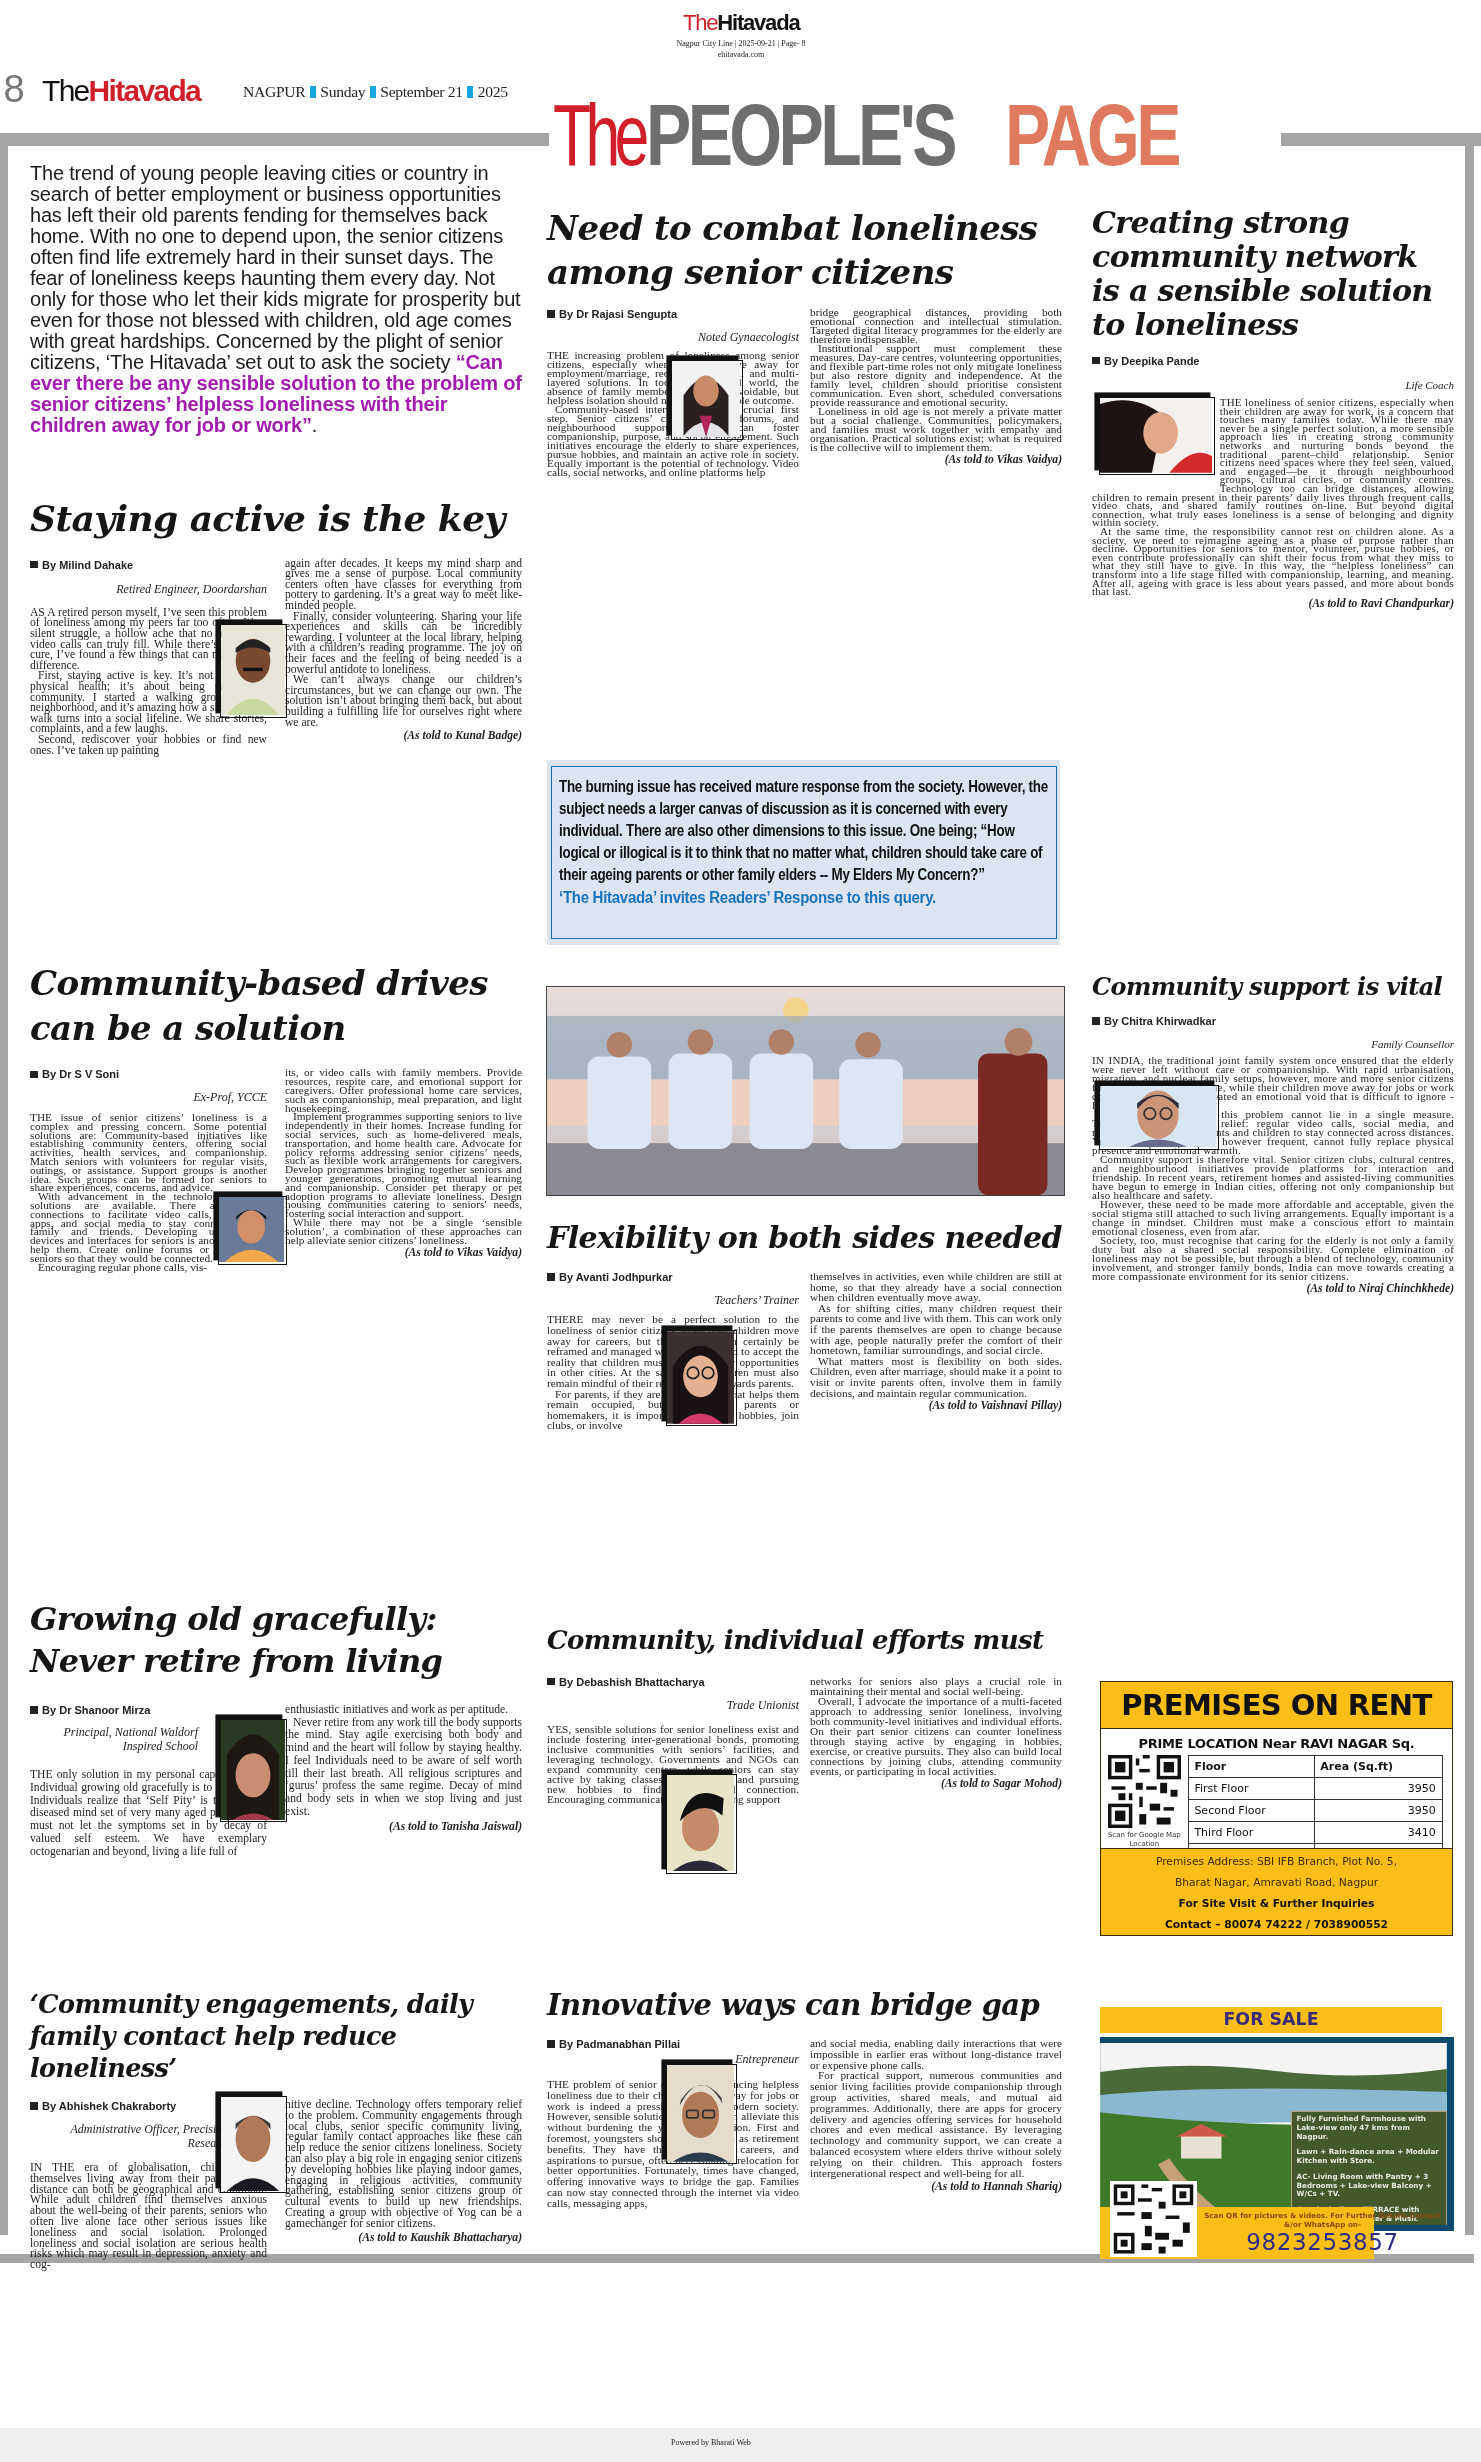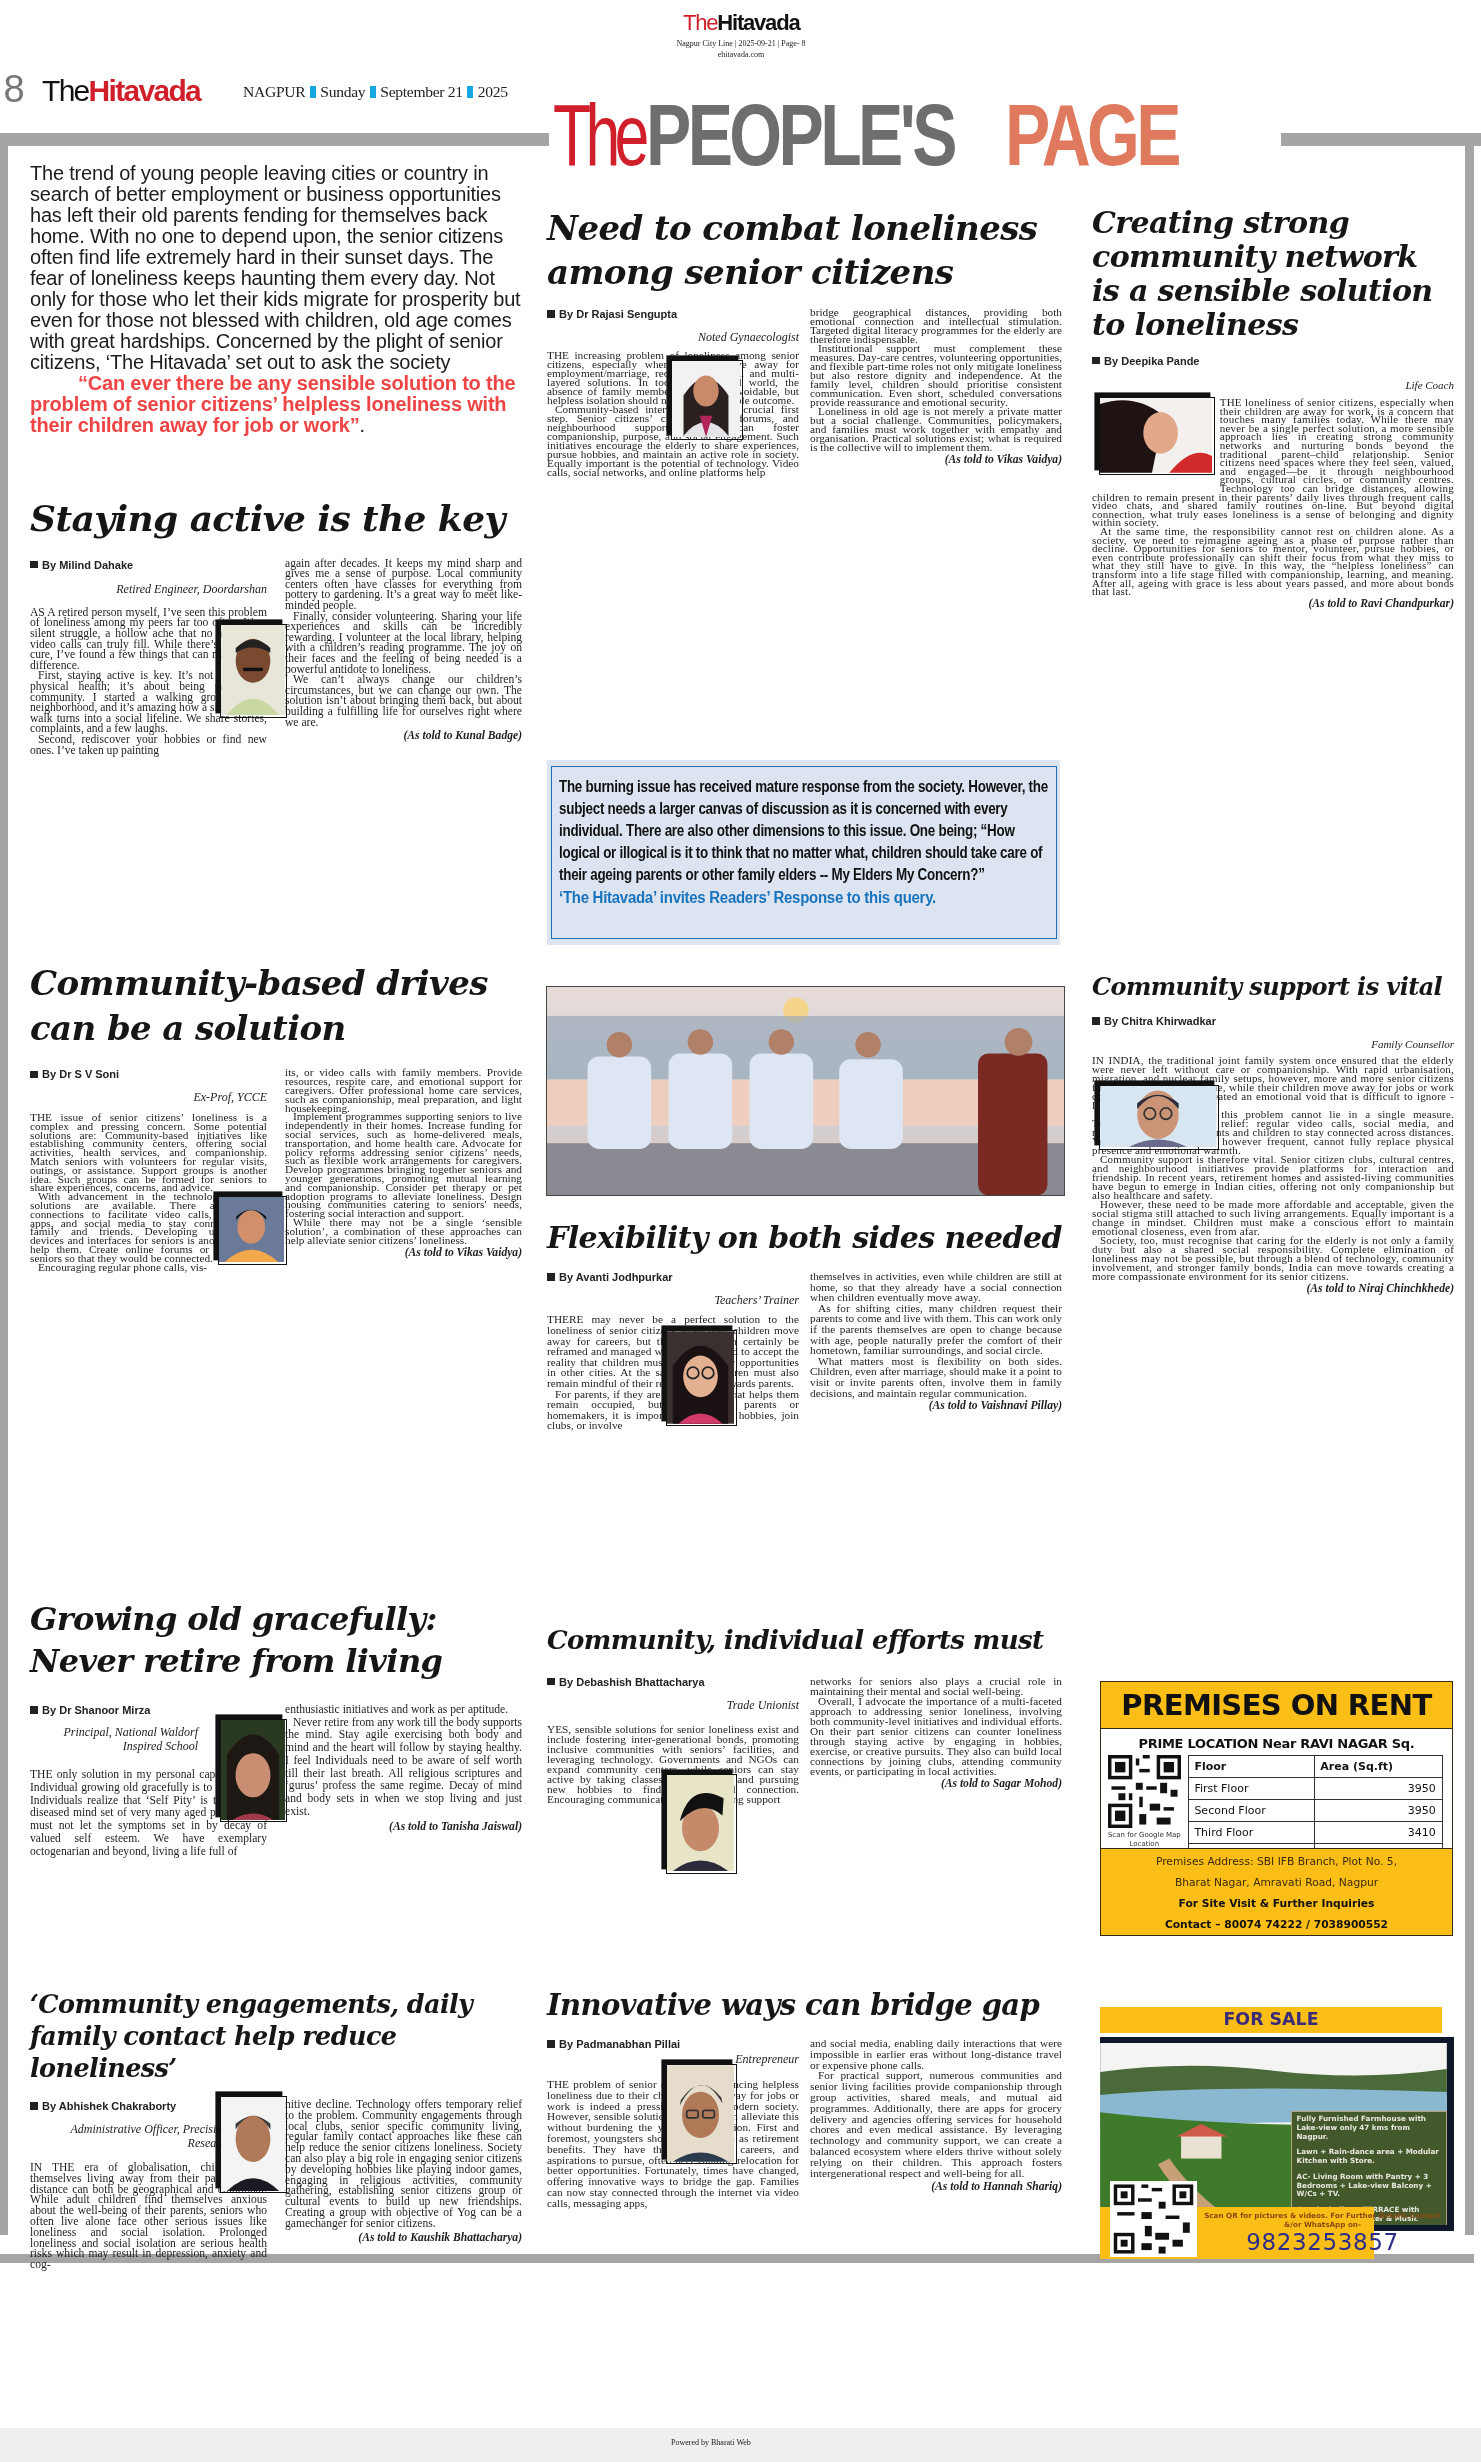--- a/index.html
+++ b/index.html
@@ -29,21 +29,21 @@
 
   
   .frame-top-left { position: absolute; left: 0; top: 133px; width: 549px; height: 12.7px; background: #a5a5a5; }
   .frame-top-right { position: absolute; left: 1281px; top: 133px; width: 201px; height: 12.7px; background: #a5a5a5; }
   .frame-left { position: absolute; left: 0; top: 133px; width: 8px; height: 2102px; background: #a5a5a5; }
   .frame-right { position: absolute; left: 1465px; top: 133px; width: 9.3px; height: 2102px; background: #a5a5a5; }
   .frame-bottom { position: absolute; left: 0; top: 2254px; width: 1474px; height: 9.3px; background: #a5a5a5; }
 
   
   .intro { position: absolute; left: 30px; top: 163px; width: 498px; font-family: "Liberation Sans", sans-serif; font-size: 20px; line-height: 21px; color: #1c1c1c; letter-spacing: -0.2px; }
-  .intro .red { color: #ef4444; font-weight: bold; margin-left: 48px; }
+  .intro .red { color: #a21caf; font-weight: bold; }
 
   
   .article { position: absolute; }
   .headline { font-family: "DejaVu Serif", serif; font-style: italic; font-weight: bold; color: #161616; letter-spacing: -0.6px; }
   .byline { font-family: "Liberation Sans", sans-serif; font-weight: bold; font-size: 11px; color: #222; display: flex; align-items: center; gap: 4.6px; }
   .byline .sq { width: 7.5px; height: 7.5px; background: #222; display: inline-block; }
   .role { font-family: "Liberation Serif", serif; font-style: italic; font-size: 12px; text-align: right; color: #222; line-height: 14px; }
   .body-cols { display: flex; justify-content: space-between; }
   .col { font-family: "Liberation Serif", serif; font-size: 12px; line-height: 10.6px; text-align: justify; color: #1e1e1e; hyphens: auto; }
   .col p { text-indent: 0; }
@@ -69,21 +69,21 @@
   .qr-box { width: 75px; text-align: center; font-family: "DejaVu Sans", sans-serif; font-size: 7px; line-height: 9.3px; color: #333; }
   .ad-rent table { border-collapse: collapse; width: 255px; font-family: "DejaVu Sans", sans-serif; font-size: 11px; color: #111; }
   .ad-rent td { border: 1.2px solid #333; padding: 1.2px 5.8px; height: 22px; }
   .ad-rent td.num { text-align: right; }
   .ad-rent tr.head td, .ad-rent tr.total td { font-weight: bold; }
   .ad-rent .foot { position: absolute; left: 0; bottom: 0; width: 100%; height: 87px; background: #fbbe16; border-top: 1.7px solid #3a2a1a; text-align: center; font-family: "DejaVu Sans", sans-serif; font-size: 10.7px; line-height: 21px; color: #3b2a10; padding-top: 2.3px; }
   .ad-rent .foot b { color: #111; }
 
   .ad-sale { position: absolute; left: 1100px; top: 2007px; width: 354px; height: 252px; }
   .ad-sale .for-sale { position: absolute; left: 0; top: 0; width: 342px; height: 25.5px; background: #fbbe16; text-align: center; font-family: "DejaVu Sans", sans-serif; font-weight: bold; font-size: 17.4px; line-height: 25.5px; color: #3a2a7a; }
-  .ad-sale .pic { position: absolute; left: 0; top: 30px; width: 354px; height: 194px; background: #0f172a; padding: 5.8px 7px 5.8px 0; }
+  .ad-sale .pic { position: absolute; left: 0; top: 30px; width: 354px; height: 194px; background: #0c4a6e; padding: 5.8px 7px 5.8px 0; }
   .ad-sale .pic-inner { width: 100%; height: 100%; position: relative; overflow: hidden; }
   .ad-sale .features { position: absolute; right: 0; top: 68px; width: 156px; height: 115px; background: #44592b; border: 0.6px solid #b6a27a; padding: 3.5px 4.6px; font-family: "DejaVu Sans", sans-serif; font-weight: bold; font-size: 7.2px; line-height: 8.7px; color: #e8e8e0; }
   .ad-sale .features p { margin-bottom: 7px; }
   .ad-sale .bottom { position: absolute; left: 0; top: 200px; width: 274px; height: 52px; background: #fbbe16; }
   .ad-sale .bottom .txt { position: absolute; left: 104px; top: 3.5px; width: 237px; text-align: center; font-family: "DejaVu Sans", sans-serif; font-weight: bold; font-size: 7.2px; line-height: 9.3px; color: #8a4a14; }
   .ad-sale .bottom .phone { position: absolute; left: 104px; top: 22px; width: 237px; text-align: center; font-family: "DejaVu Sans", sans-serif; font-weight: normal; font-size: 23px; color: #2c2c8a; letter-spacing: 0.6px; }
   .ad-sale .qr2 { position: absolute; left: 10.4px; top: 174px; width: 87px; height: 76px; background: #fff; }
 
   
   .footer { position: absolute; left: 0; top: 2428px; width: 1482px; height: 34px; background: #efefef; }

